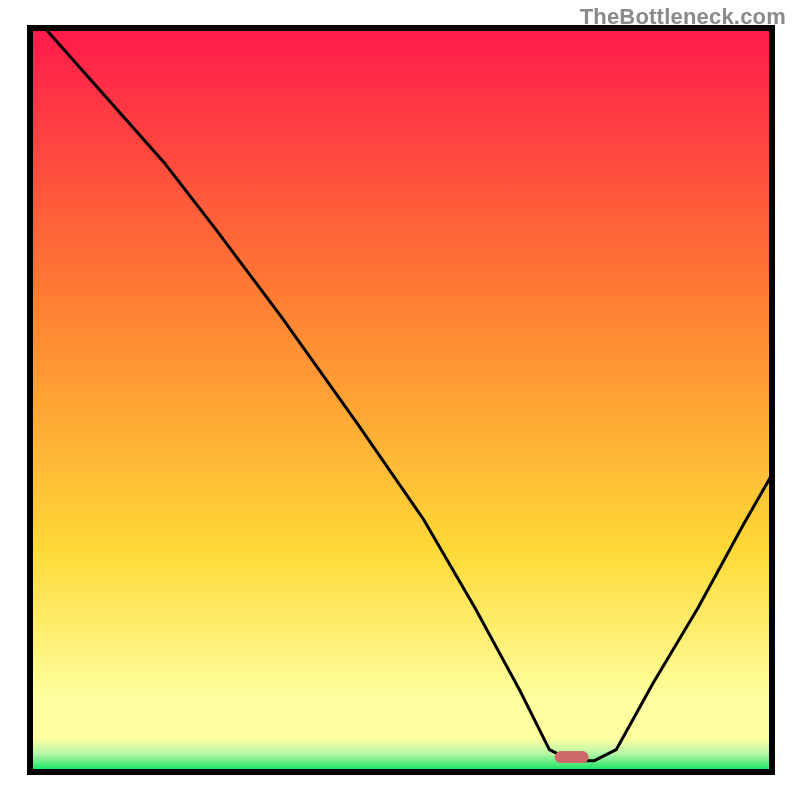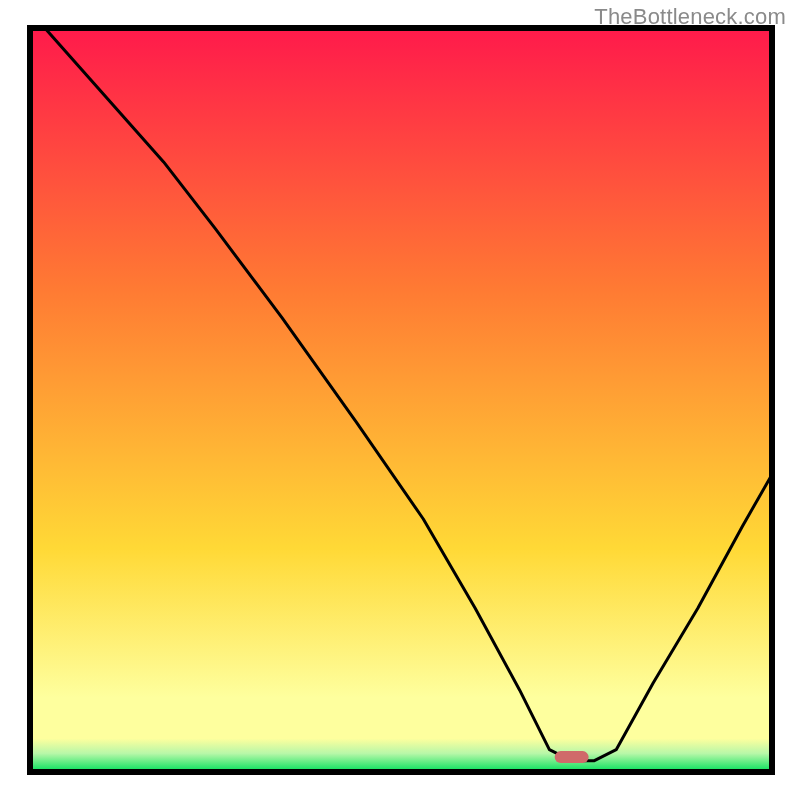--- a/index.html
+++ b/index.html
@@ -13,21 +13,21 @@
   .wrap {
     position: relative;
     width: 800px;
     height: 800px;
   }
   .watermark {
     position: absolute;
     top: 4px;
     right: 14px;
     font-size: 22px;
-    font-weight: 400;
+    font-weight: 700;
     color: #8a8a8a;
     letter-spacing: 0.2px;
     z-index: 5;
   }
   svg { display: block; }
 </style>
 </head>
 <body>
 
 <div class="wrap">

